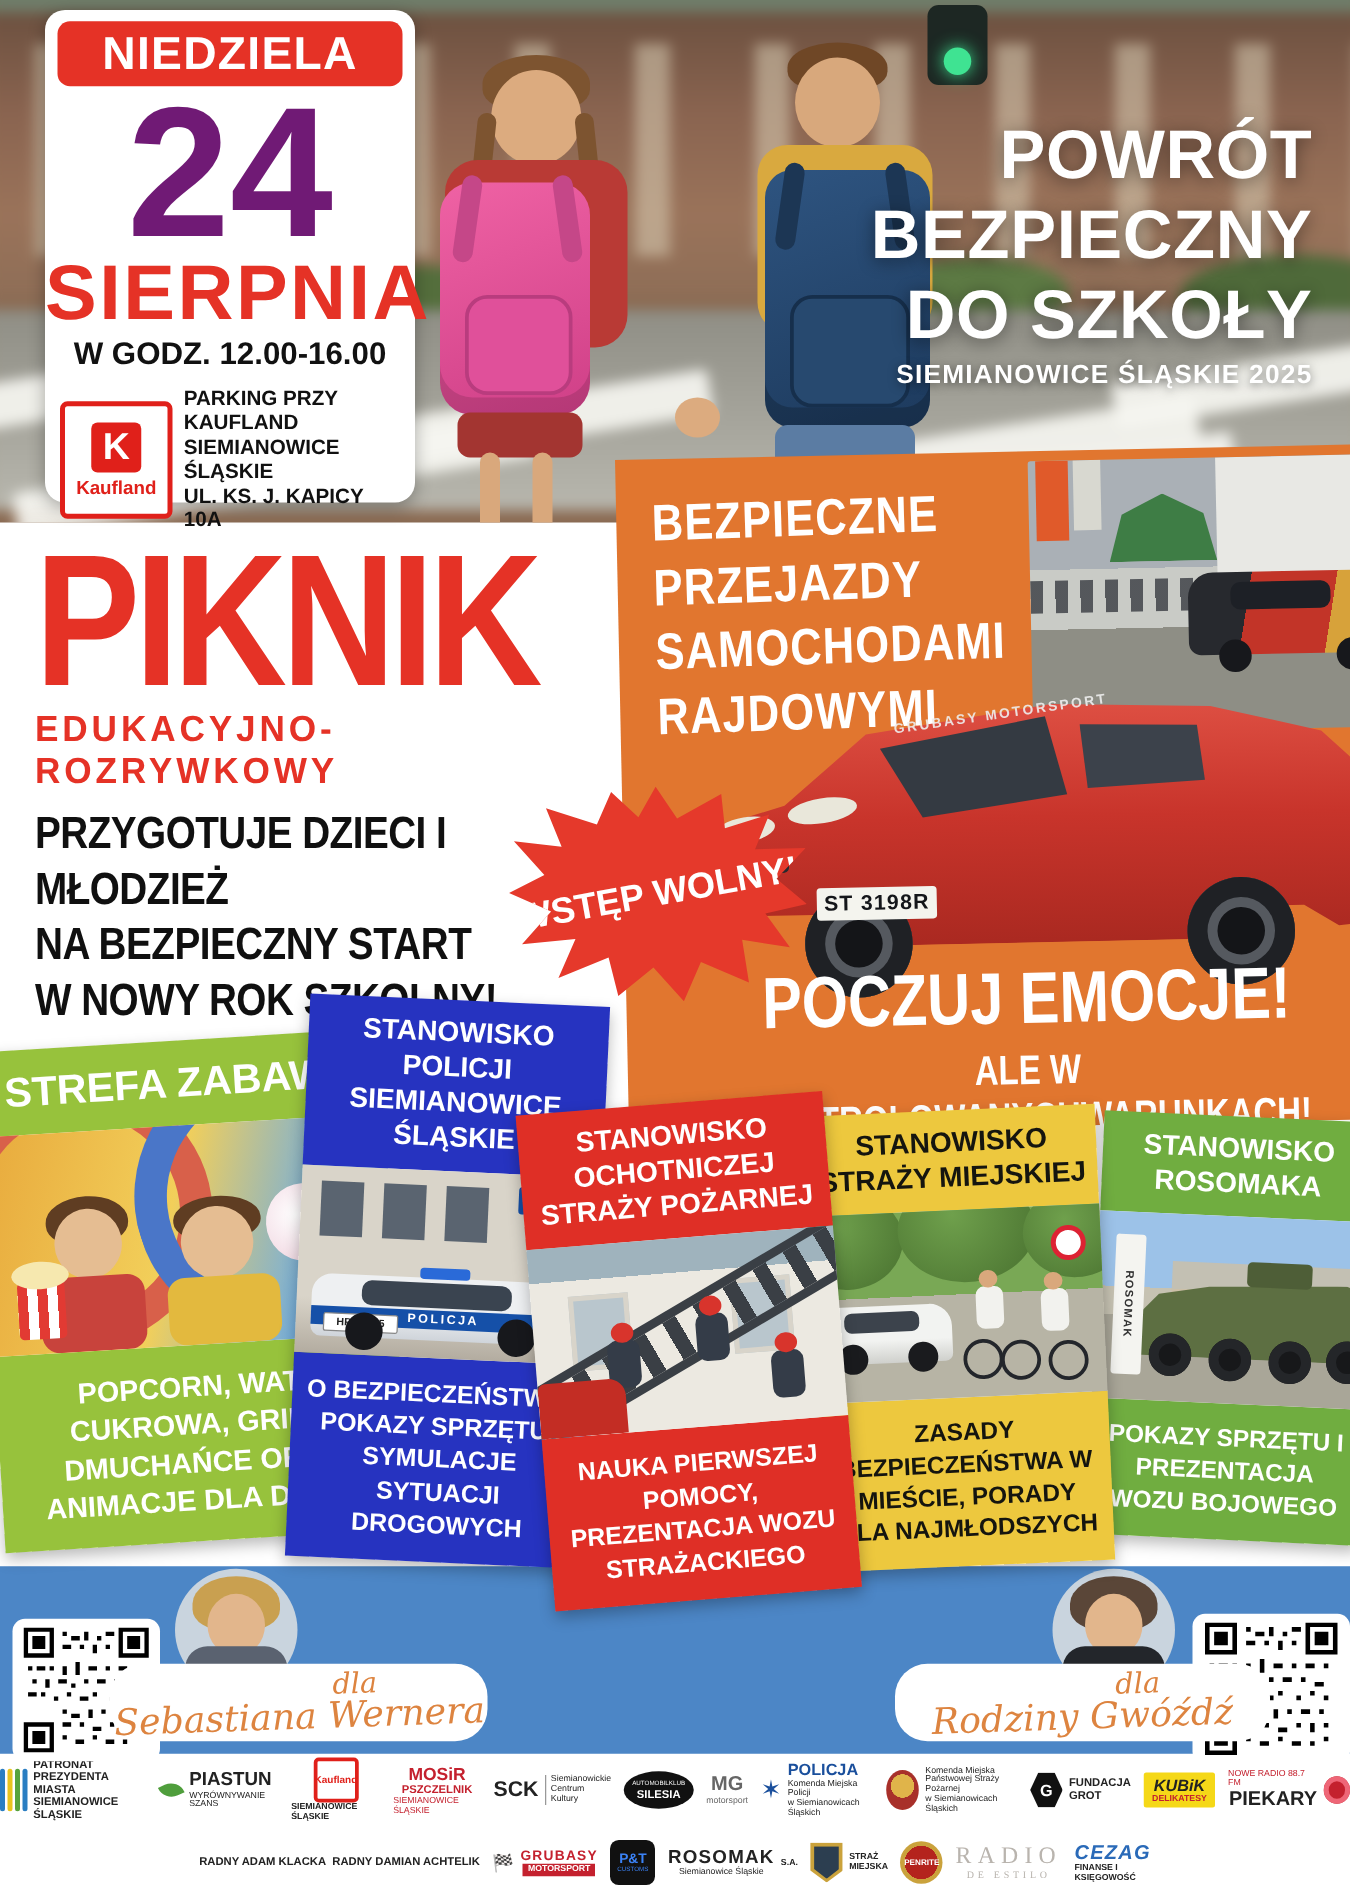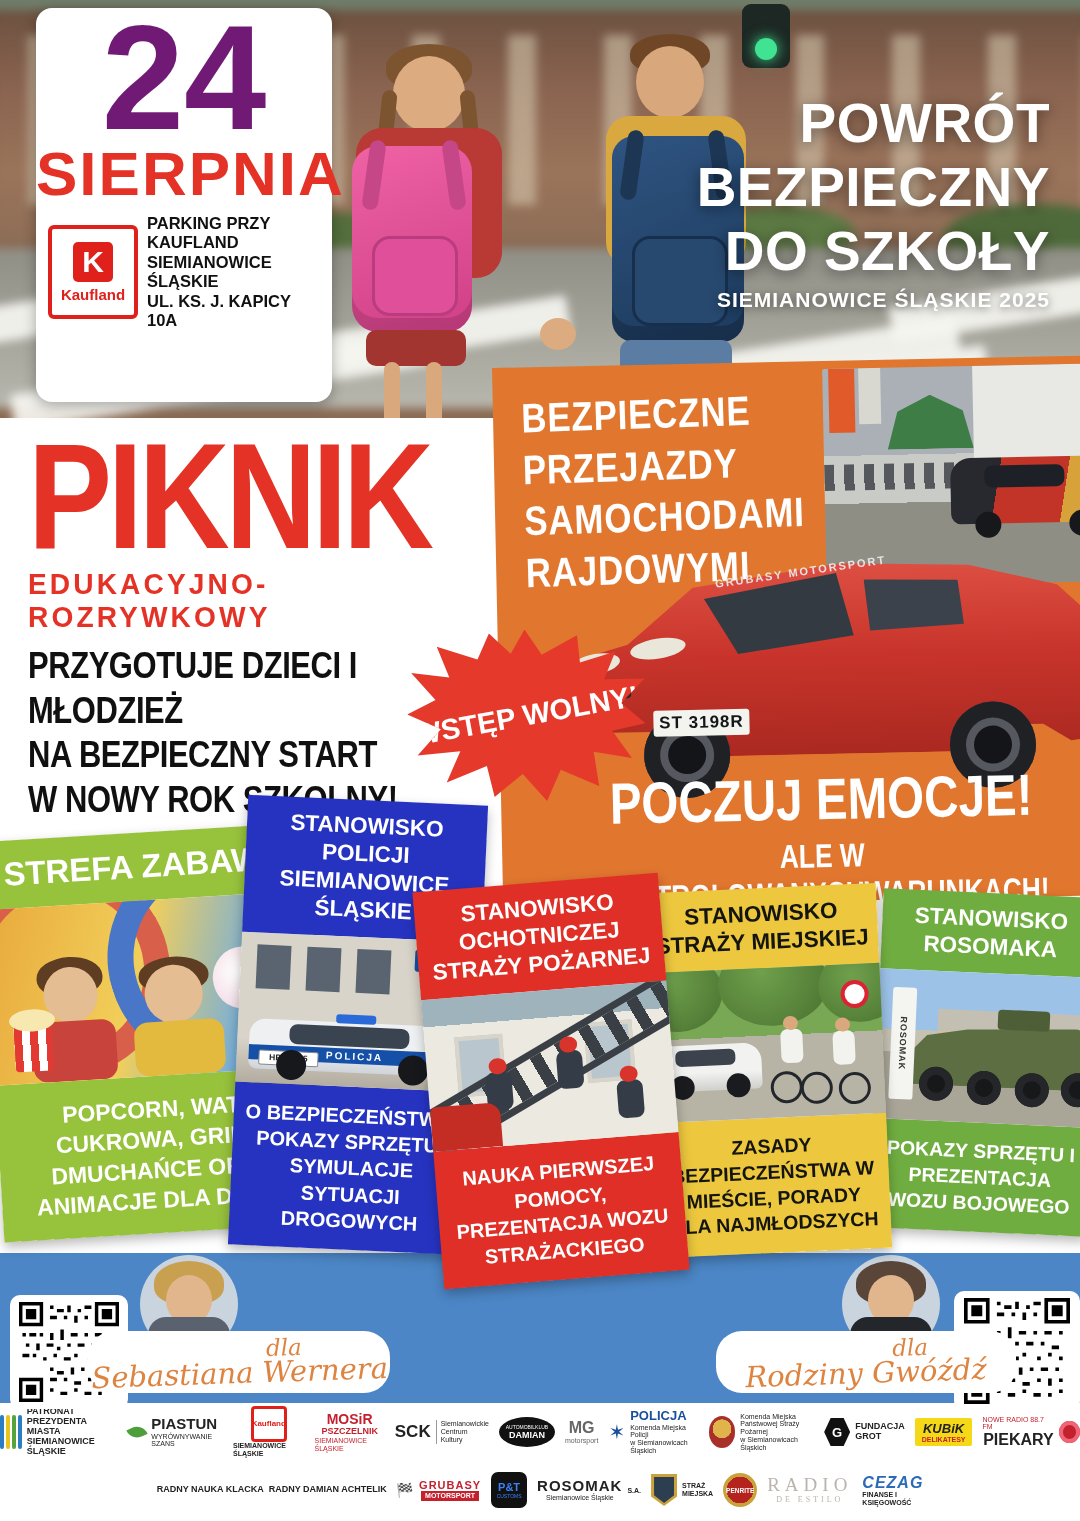--- a/index.html
+++ b/index.html
@@ -297,22 +297,24 @@
 
   <div class="abs hero-title">
     <div>POWRÓT</div>
     <div>BEZPIECZNY</div>
     <div>DO SZKOŁY</div>
   </div>
   <div class="abs hero-sub">SIEMIANOWICE ŚLĄSKIE 2025</div>
 </div>
 
 <div class="abs date-card">
+  <div class="dc-head">NIEDZIELA</div>
   <div class="dc-day">24</div>
   <div class="dc-month">SIERPNIA</div>
+  <div class="dc-hours">W GODZ. 12.00-16.00</div>
   <div class="dc-row">
     <div class="kl-box">
       <div class="kl-k">K</div>
       <div class="kl-word">Kaufland</div>
     </div>
     <div class="dc-addr">
       <div>PARKING PRZY</div>
       <div>KAUFLAND</div>
       <div>SIEMIANOWICE ŚLĄSKIE</div>
       <div>UL. KS. J. KAPICY 10A</div>
@@ -567,21 +569,21 @@
     <div class="sp">
       <span class="b" style="font-size:17px;">SCK</span>
       <div class="col tiny" style="border-left:1px solid #999;padding-left:4px;">
         <span>Siemianowickie</span>
         <span>Centrum Kultury</span>
       </div>
     </div>
     <div class="sp">
       <div class="oval">
         <span style="font-size:5px;">AUTOMOBILKLUB</span>
-        <span class="b" style="font-size:9px;">DAMIAN</span>
+        <span class="b" style="font-size:9px;">SILESIA</span>
       </div>
     </div>
     <div class="sp">
       <div class="col" style="color:#666;align-items:center;">
         <span class="b" style="font-size:16px;">MG</span>
         <span class="tiny">motorsport</span>
       </div>
     </div>
     <div class="sp">
       <span class="polstar">✶</span>
@@ -616,21 +618,21 @@
       <div class="col" style="align-items:flex-end;">
         <span class="tiny" style="color:#c4212e;">NOWE RADIO 88.7 FM</span>
         <span class="b" style="font-size:16px;">PIEKARY</span>
       </div>
       <div class="reddot"></div>
     </div>
   </div>
 
   <div class="srow">
     <div class="sp col b small" style="line-height:1.5;">
-      <span>RADNY NAUKA KLACKA</span>
+      <span>RADNY ADAM KLACKA</span>
       <span>RADNY DAMIAN ACHTELIK</span>
     </div>
     <div class="sp">
       <span style="font-size:14px;">🏁</span>
       <div class="col" style="align-items:center;">
         <span class="b" style="font-size:11px;color:#c4212e;letter-spacing:1px;">GRUBASY</span>
         <span class="b tiny" style="background:#c4212e;color:#fff;padding:1px 4px;">MOTORSPORT</span>
       </div>
     </div>
     <div class="sp">

